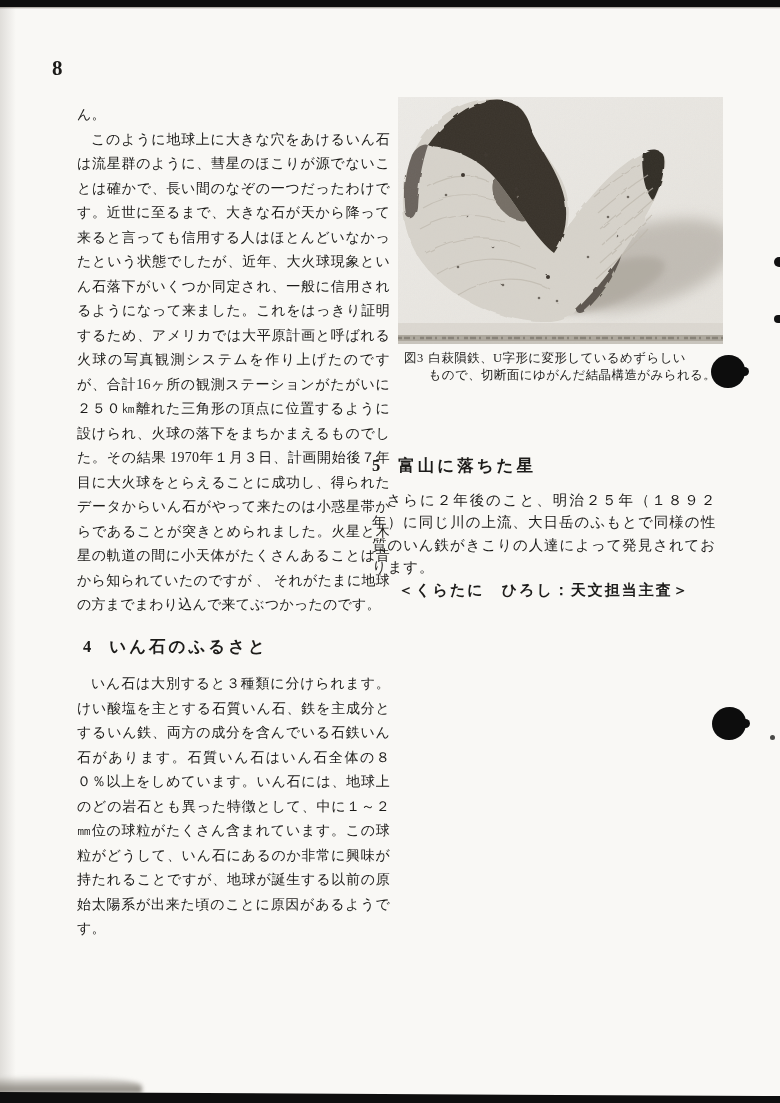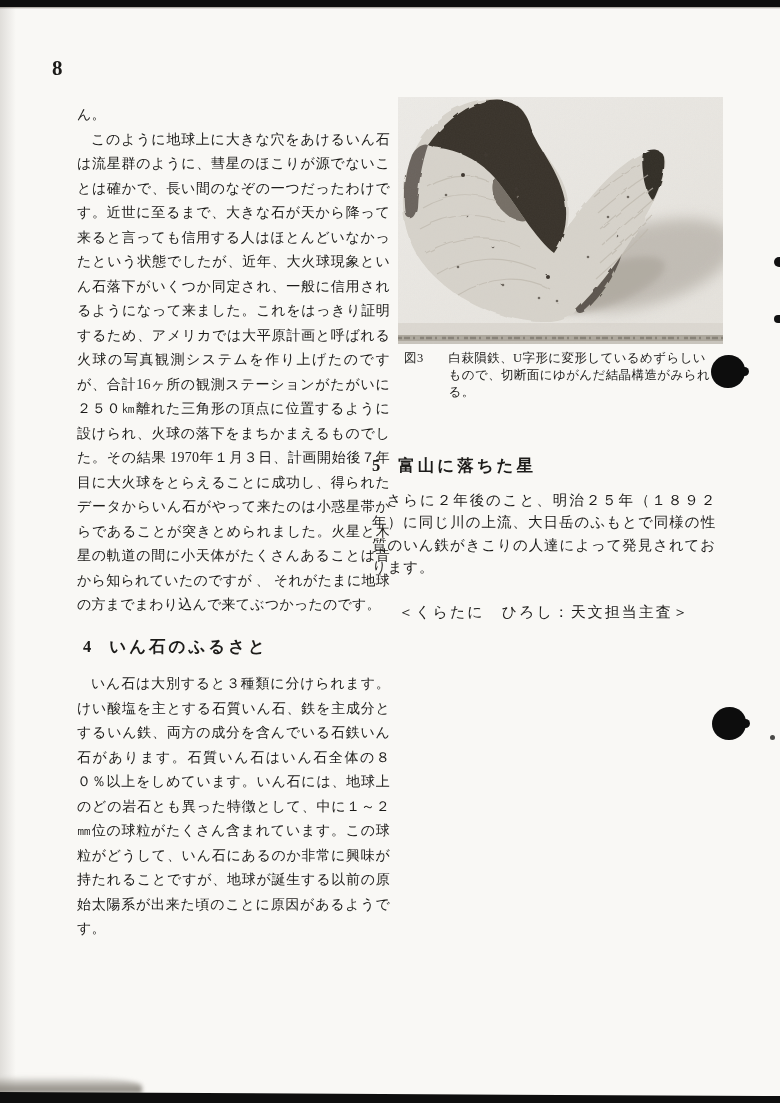--- a/index.html
+++ b/index.html
@@ -36,28 +36,28 @@
   
   .col{position:absolute;text-align:justify;}
   .col p{margin:0;text-indent:1em;}
   .col p.cont{text-indent:0;}
   .col-left{left:77px;top:103px;width:313px;font-size:14px;line-height:24.5px;letter-spacing:.2px;}
   .col-right{left:372px;top:455px;width:344px;font-size:14.5px;line-height:22.5px;letter-spacing:.8px;}
   .sec{font-size:16.5px;font-weight:bold;letter-spacing:3px;}
   .col-left .sec{margin:17px 0 13px 6px;}
   .col-right .sec{margin:0 0 11px 0;}
   .sec .sec-num{margin-right:18px;letter-spacing:0;}
-  .signature{margin-top:22px;text-align:center;font-size:15px;letter-spacing:2px;font-weight:400;}
+  .signature{text-align:center;font-size:15px;letter-spacing:2px;font-weight:700;}
   
   .photo{position:absolute;left:398px;top:97px;width:325px;height:247px;}
   .photo svg{display:block;}
   .fig-caption{position:absolute;left:404px;top:350px;width:330px;display:flex;
     font-size:12.5px;line-height:17px;letter-spacing:.4px;}
   .fig-label{flex:none;margin-right:5px;white-space:nowrap;}
-  .cap-lines{display:block;margin-left:20px;}
+  .cap-lines{display:block;}
   .cap-line{display:block;}
 </style>
 </head>
 <body>
 
 <div class="page">
 
   <div class="topbar"></div>
   <div class="left-shade"></div>
 

